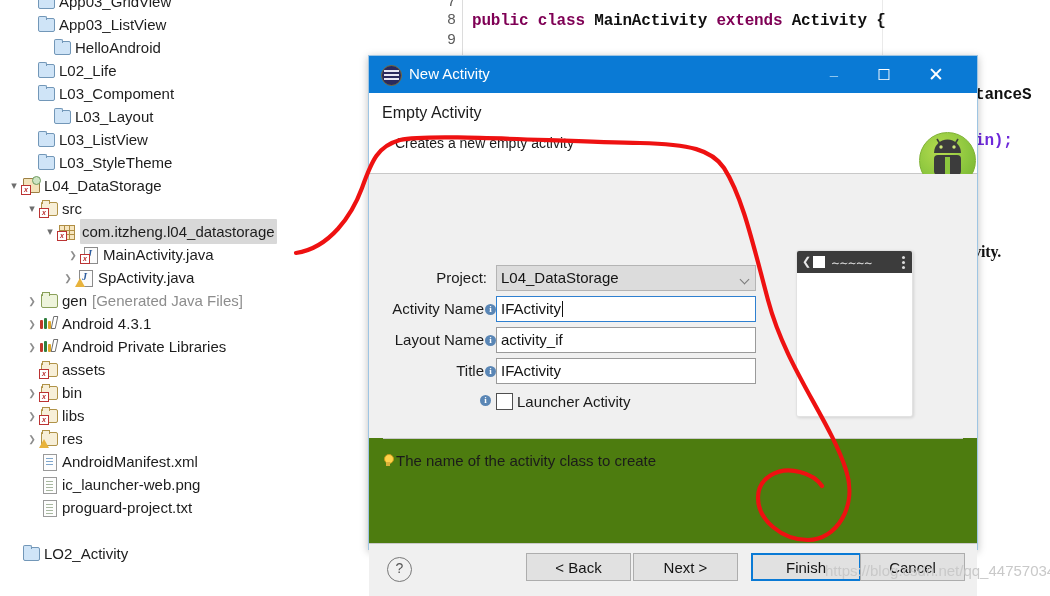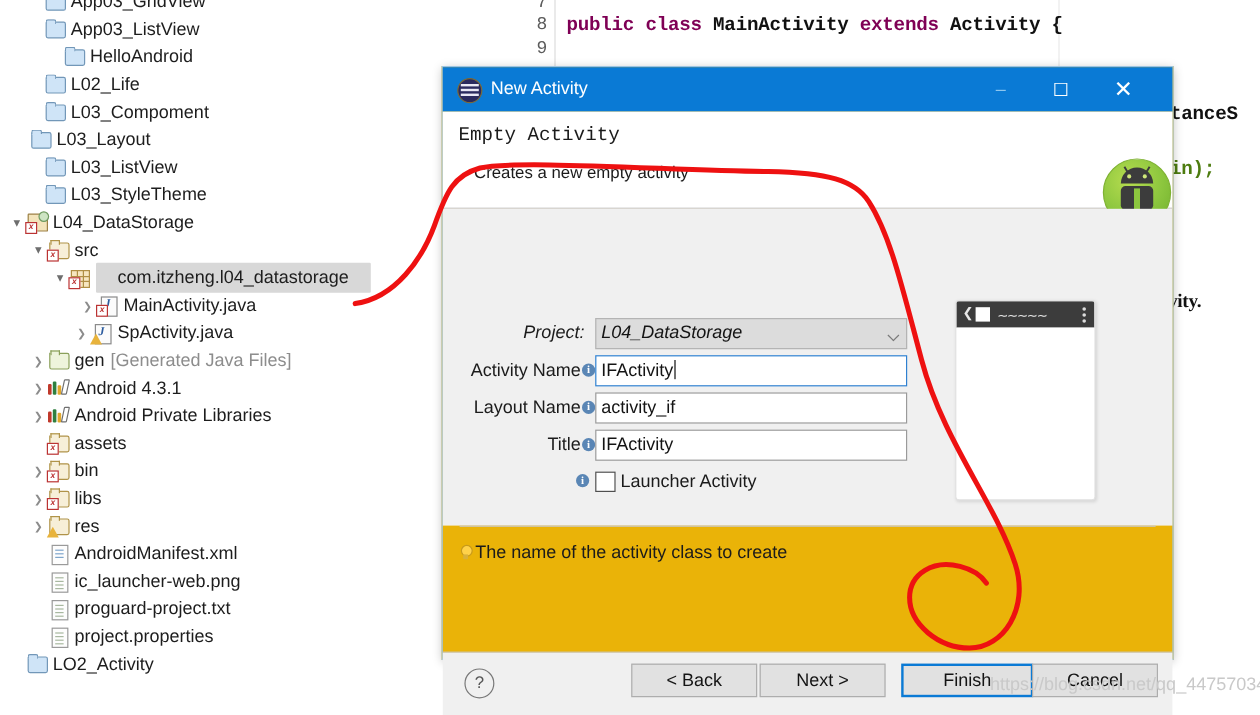--- a/index.html
+++ b/index.html
@@ -15,40 +15,40 @@
   
   #editor{position:absolute;left:420px;top:0;width:630px;height:596px;background:#ffffff;}
   #gutter{position:absolute;left:420px;top:0;width:42px;height:596px;background:#ffffff;
           border-right:1px solid #dcdcdc;}
   .lineno{position:absolute;right:6px;font-family:"Liberation Mono", monospace;
           font-size:15px;color:#5c5c5c;text-align:right;}
   .codeline{position:absolute;font-family:"Liberation Mono", monospace;font-size:16px;
             white-space:pre;font-weight:bold;letter-spacing:-0.2px;}
   .kw{color:#7f0055;}
   .pl{color:#111111;}
-  .str{color:#4d7c0f;}
+  .str{color:#6d28d9;}
   .cmt{color:#3f7f5f;font-weight:bold;}
   .foldmark{position:absolute;font-family:"Liberation Mono",monospace;font-size:13px;color:#8a8a8a;}
 
   
   #editrule{position:absolute;left:462px;top:0;width:1px;height:596px;background:#eaeaea;}
 
   
   #tree{position:absolute;left:0;top:0;width:420px;height:596px;background:#ffffff;
         overflow:hidden;}
   .trow{position:absolute;left:0;height:23px;display:flex;align-items:center;
         white-space:nowrap;font-size:15px;color:#1d1d1d;}
   .trow .lbl{line-height:23px;}
   .arrow{width:14px;height:23px;flex:0 0 14px;display:flex;align-items:center;
          justify-content:center;color:#8c8c8c;font-size:10px;}
   .arrow.open::before{content:"\25BE";font-size:11px;color:#6e6e6e;}
   .arrow.closed::before{content:"\276F";font-size:9px;color:#8c8c8c;}
   .arrow.none::before{content:"";}
   .ico{width:20px;height:23px;flex:0 0 20px;position:relative;margin-right:3px;}
-  .sel .lbl{background:#d8d8d8;padding:1px 18px;border-radius:1px;}
+  .sel .lbl{background:#d8d8d8;padding:1px 2px;border-radius:1px;}
   .dim{color:#8d8d8d;}
 
   
   .i-folderblue{position:absolute;left:2px;top:5px;width:15px;height:12px;
       background:#cfe4f7;border:1px solid #7297b8;border-radius:1px 2px 2px 2px;}
   .i-folderblue::before{content:"";position:absolute;left:-1px;top:-3px;width:7px;height:3px;
       background:#cfe4f7;border:1px solid #7297b8;border-bottom:none;border-radius:2px 2px 0 0;}
 
   .badge-red{position:absolute;left:0px;bottom:2px;width:8px;height:8px;background:#ffffff;
       border:1px solid #b33;color:#b33;font-size:7px;line-height:7px;text-align:center;
@@ -98,37 +98,37 @@
 
   .i-pkgcross{position:absolute;left:2px;top:5px;width:14px;height:13px;
       background:#f7e6c0;border:1px solid #b08e44;}
   .i-pkgcross::before{content:"";position:absolute;left:4px;top:-1px;width:1px;height:15px;
       background:#b08e44;box-shadow:5px 0 0 #b08e44;}
   .i-pkgcross::after{content:"";position:absolute;left:-1px;top:4px;width:16px;height:1px;
       background:#b08e44;box-shadow:0 4px 0 #b08e44;}
 
   
   #dlg{position:absolute;left:368px;top:55px;width:608px;height:493px;
-       background:#eab308;border:1px solid #9ec5e3;box-shadow:0 2px 8px rgba(0,0,0,.25);}
+       background:#4d7c0f;border:1px solid #9ec5e3;box-shadow:0 2px 8px rgba(0,0,0,.25);}
   #titlebar{position:absolute;left:0;top:0;width:608px;height:37px;background:#0a7ad5;}
   #tb-icon{position:absolute;left:12px;top:9px;width:19px;height:19px;border-radius:50%;
       background:#2a2a5e;border:1px solid #7a6a3a;overflow:hidden;}
   #tb-icon::before{content:"";position:absolute;left:2px;top:4px;width:15px;height:2px;
       background:#e8e8f4;box-shadow:0 4px 0 #e8e8f4,0 8px 0 #e8e8f4;}
   #tb-title{position:absolute;left:40px;top:9px;font-size:15px;color:#ffffff;}
   .winbtn{position:absolute;top:0;width:46px;height:37px;color:#ffffff;
       display:flex;align-items:center;justify-content:center;font-size:15px;}
   #btn-min{left:442px;color:#8dc6ef;}
   #btn-max{left:492px;}
   #btn-close{left:544px;font-size:19px;}
 
   #dlg-head{position:absolute;left:0;top:37px;width:608px;height:80px;background:#ffffff;
       border-bottom:1px solid #c8c8c8;}
   #dlg-h1{position:absolute;left:13px;top:11px;font-size:16px;color:#1b1b1b;
-      font-family:Liberation Mono, monospace;}
+      font-family:Liberation Sans, sans-serif;}
   #dlg-sub{position:absolute;left:26px;top:42px;font-size:14px;color:#1b1b1b;}
   #droid{position:absolute;left:550px;top:39px;width:55px;height:55px;border-radius:50%;
       background:radial-gradient(circle at 38% 32%,#b6dc4f 0%,#8cc63e 55%,#6fae2c 100%);
       border:1px solid #7fb233;overflow:hidden;}
 
   #dlg-body{position:absolute;left:0;top:118px;width:608px;height:264px;background:#f0f0f0;}
 
   .frow{position:absolute;height:26px;}
   .flabel{position:absolute;right:0;top:0;height:26px;line-height:26px;font-size:15px;
       color:#1b1b1b;text-align:right;white-space:nowrap;}
@@ -248,21 +248,21 @@
         </span>
         <span class="lbl">L02_Life</span>
       </div>
       <div class="trow" style="top: 82px; padding-left: 22px;">
         <span class="arrow none"></span>
         <span class="ico">
           <i class="i-folderblue"></i>
         </span>
         <span class="lbl">L03_Compoment</span>
       </div>
-      <div class="trow" style="top: 105px; padding-left: 10px; text-align: center;">
+      <div class="trow" style="top: 105px; padding-left: 38px; text-align: center;">
         <span class="arrow none"></span>
         <span class="ico">
           <i class="i-folderblue"></i>
         </span>
         <span class="lbl">L03_Layout</span>
       </div>
       <div class="trow" style="top: 128px; padding-left: 22px;">
         <span class="arrow none"></span>
         <span class="ico">
           <i class="i-folderblue"></i>
@@ -393,27 +393,20 @@
           <i class="i-file"></i>
         </span>
         <span class="lbl">ic_launcher-web.png</span>
       </div>
       <div class="trow" style="top: 496px; padding-left: 25px;">
         <span class="arrow none"></span>
         <span class="ico">
           <i class="i-file"></i>
         </span>
         <span class="lbl">proguard-project.txt</span>
-      </div>
-      <div class="trow" style="top: 519px; padding-left: 25px;">
-        <span class="arrow none"></span>
-        <span class="ico">
-          <i class="i-file"></i>
-        </span>
-        <span class="lbl">project.properties</span>
       </div>
       <div class="trow" style="top: 542px; padding-left: 7px;">
         <span class="arrow none"></span>
         <span class="ico">
           <i class="i-folderblue"></i>
         </span>
         <span class="lbl">LO2_Activity</span>
       </div>
     </div>
 
@@ -438,21 +431,21 @@
           <circle cx="21" cy="14" r="1.7" fill="#cfe87a"></circle>
           <circle cx="34" cy="14" r="1.7" fill="#cfe87a"></circle>
           <line x1="17" y1="6" x2="20" y2="11" stroke="#3c3c3c" stroke-width="1.6"></line>
           <line x1="38" y1="6" x2="35" y2="11" stroke="#3c3c3c" stroke-width="1.6"></line>
         </svg>
       </div>
     </div>
 
     <div id="dlg-body">
 
-      <div class="frow" style="left:40px;top:91px;width:430px;font-style:italic;">
+      <div class="frow" style="left:40px;top:91px;width:430px;">
         <div class="flabel" style="right:352px;width:140px;">Project:</div>
         <div class="combo" style="left:87px;top:0;width:260px;">
           <span>L04_DataStorage</span>
           <span class="caret-box"></span>
         </div>
       </div>
 
       <div class="frow" style="left:40px;top:122px;width:430px;">
         <div class="flabel" style="right:343px;width:200px;">
           <span>Activity Name</span><span class="infoi">i</span>

